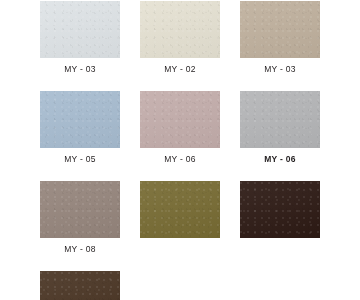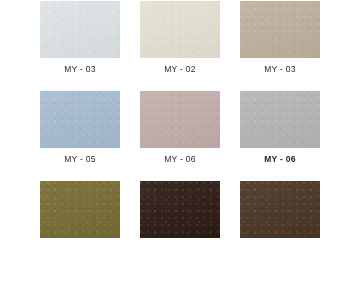--- a/index.html
+++ b/index.html
@@ -114,20 +114,24 @@
       <div class="swatch-chip" style="background-color: rgb(195, 173, 171);"></div>
       <div class="swatch-label" style="color: rgb(35, 31, 32);">MY - 06</div>
     </div>
 
     <div class="swatch-cell">
       <div class="swatch-chip" style="background-color: rgb(180, 181, 183);"></div>
       <div class="swatch-label" style="color: rgb(35, 31, 32); font-weight: bold;">MY - 06</div>
     </div>
 
 
+    <div class="swatch-cell">
+      <div class="swatch-chip" style="background-color: rgb(149, 133, 124);"></div>
+      <div class="swatch-label" style="color: rgb(35, 31, 32);">MY - 08</div>
+    </div>
 
 
     <div class="swatch-cell row-4">
       <div class="swatch-chip" style="background-color: rgb(119, 107, 51);"></div>
       <div class="swatch-label" style="color: rgb(35, 31, 32);"></div>
     </div>
 
     <div class="swatch-cell row-4">
       <div class="swatch-chip" style="background-color: rgb(45, 26, 20);"></div>
       <div class="swatch-label" style="color: rgb(35, 31, 32);"></div>

